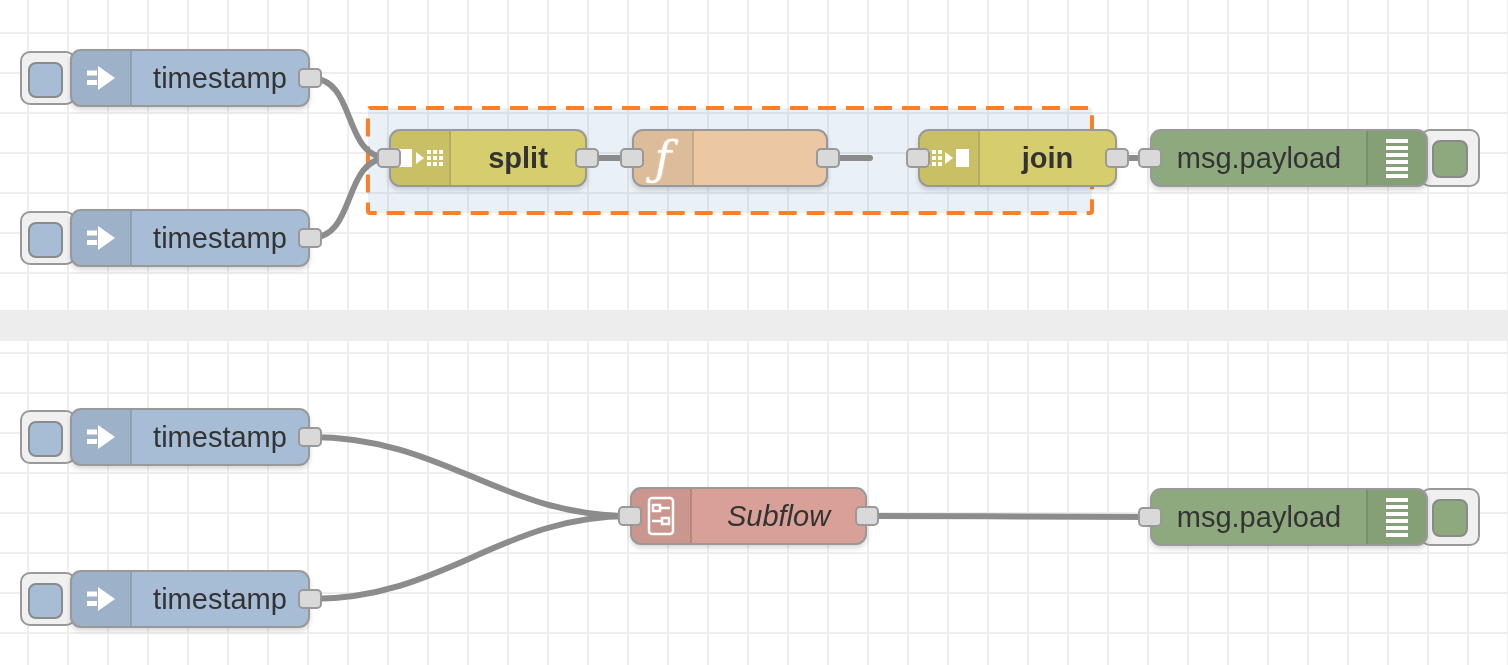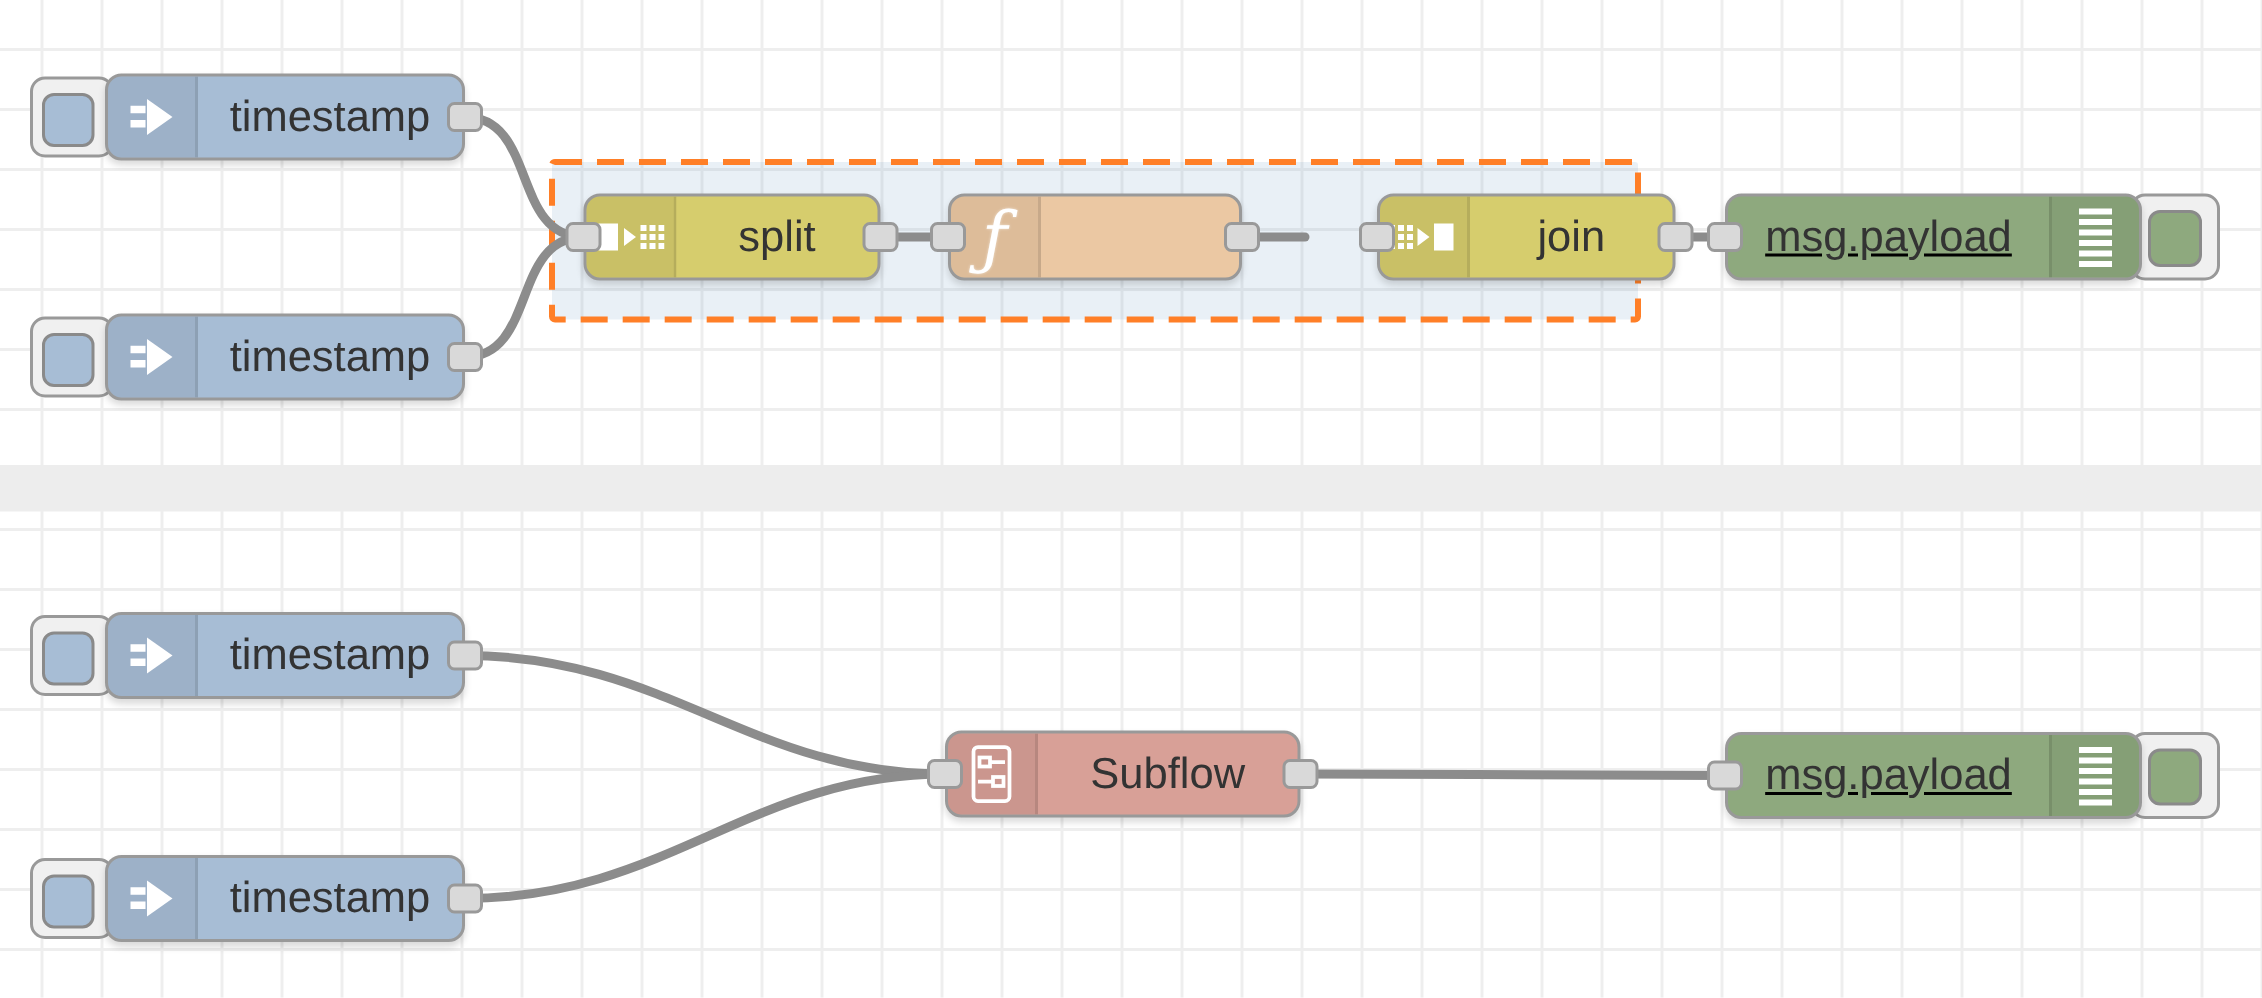--- a/index.html
+++ b/index.html
@@ -23,24 +23,24 @@
   .node{position:absolute;z-index:1;}
   .node-body{
     position:absolute;left:0;top:0;right:0;bottom:0;
     border:2px solid #999999;border-radius:11px;
     display:flex;align-items:stretch;
     box-sizing:border-box;
     box-shadow:0 3px 5px rgba(0,0,0,0.15);
     z-index:1;
   }
   .inject .node-body{background:#a7bdd5;}
-  .splitjoin .node-body{background:#d6cd6d;}
+  .splitjoin .node-body{background:#d6cd6d;font-weight:bold;}
   .function .node-body{background:#ebc8a3;}
-  .debug .node-body{background:#8ea97e;text-decoration:underline;}
-  .subflow .node-body{background:#d8a097;}
+  .debug .node-body{background:#8ea97e;}
+  .subflow .node-body{background:#d8a097;font-style:italic;}
   .icon-area{
     width:58px;flex:0 0 58px;
     background:rgba(0,0,0,0.06);
     border-right:2px solid rgba(0,0,0,0.10);
     border-radius:9px 0 0 9px;
     display:flex;align-items:center;justify-content:center;
   }
   .icon-area.right{
     border-right:none;
     border-left:2px solid rgba(0,0,0,0.10);

